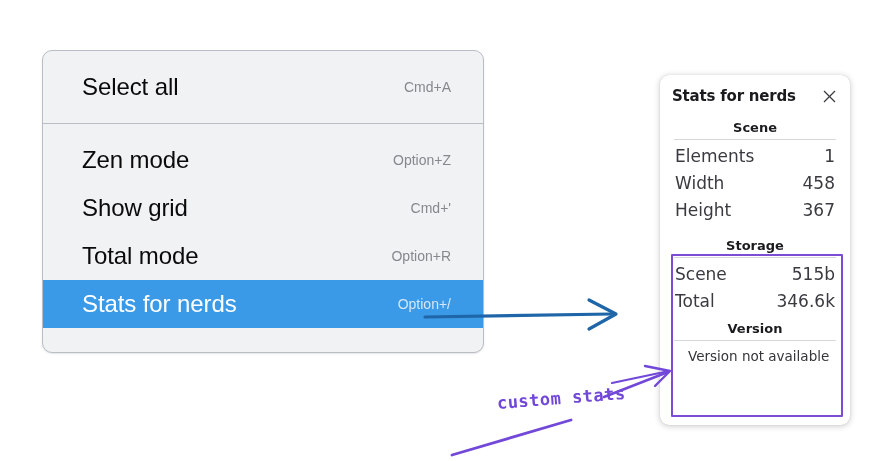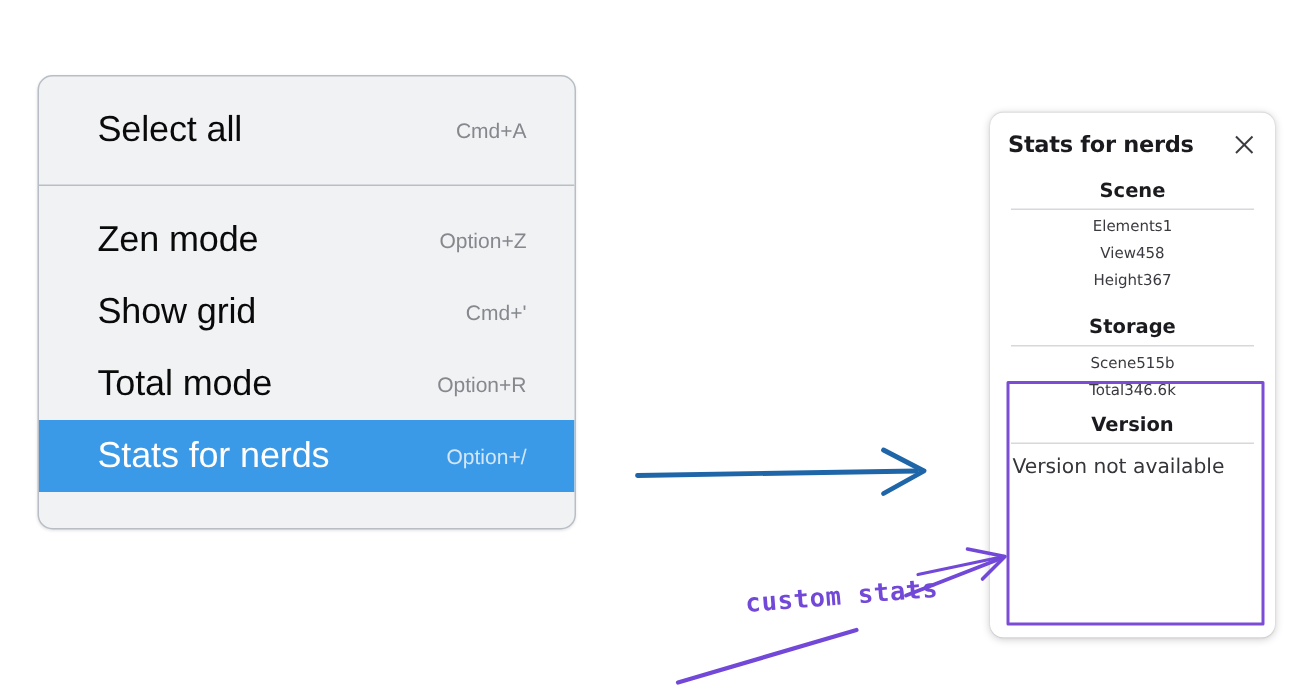--- a/index.html
+++ b/index.html
@@ -12,23 +12,23 @@
     height: 461px;
     position: relative;
     overflow: hidden;
     font-family: "Liberation Sans", sans-serif;
     -webkit-font-smoothing: antialiased;
   }
 
   
   #context-menu {
     position: absolute;
-    left: 25px;
+    left: 42px;
     top: 50px;
-    width: 359px;
+    width: 442px;
     height: 303px;
     background: #f1f2f4;
     border: 1px solid #b9bec6;
     border-radius: 10px;
     box-sizing: border-box;
     box-shadow: 0 1px 2px rgba(0,0,0,0.10);
     overflow: hidden;
   }
   .menu-group {
     padding: 0;
@@ -114,31 +114,31 @@
     padding: 3px 0 4px 0;
   }
   .rule {
     height: 1px;
     background: #d8d8dc;
     margin: 0 2px 2px 2px;
   }
   .stat-row {
     display: flex;
     align-items: center;
-    justify-content: center;
-    font-size: 10px;
+    justify-content: space-between;
+    font-size: 17px;
     color: #35353a;
     padding: 3.5px 3px;
   }
   .stat-row .k { color: #3a3a40; }
   .stat-row .v { color: #3a3a40; }
   .plain-row {
     font-size: 13.5px;
     color: #35353a;
-    padding: 5px 3px 3px 3px;
+    padding: 5px 3px 3px 16px;
     text-align: left;
   }
 
   
   #highlight-box {
     position: absolute;
     left: 671px;
     top: 254px;
     width: 172px;
     height: 163px;
@@ -221,21 +221,21 @@
       </span>
     </div>
 
     <div class="section-title">Scene</div>
     <div class="rule"></div>
     <div class="stat-row">
       <span class="k">Elements</span>
       <span class="v">1</span>
     </div>
     <div class="stat-row">
-      <span class="k">View</span>
+      <span class="k">Width</span>
       <span class="v">458</span>
     </div>
     <div class="stat-row">
       <span class="k">Height</span>
       <span class="v">367</span>
     </div>
 
     <div class="section-title" style="margin-top:12px">Storage</div>
     <div class="rule"></div>
     <div class="stat-row">

